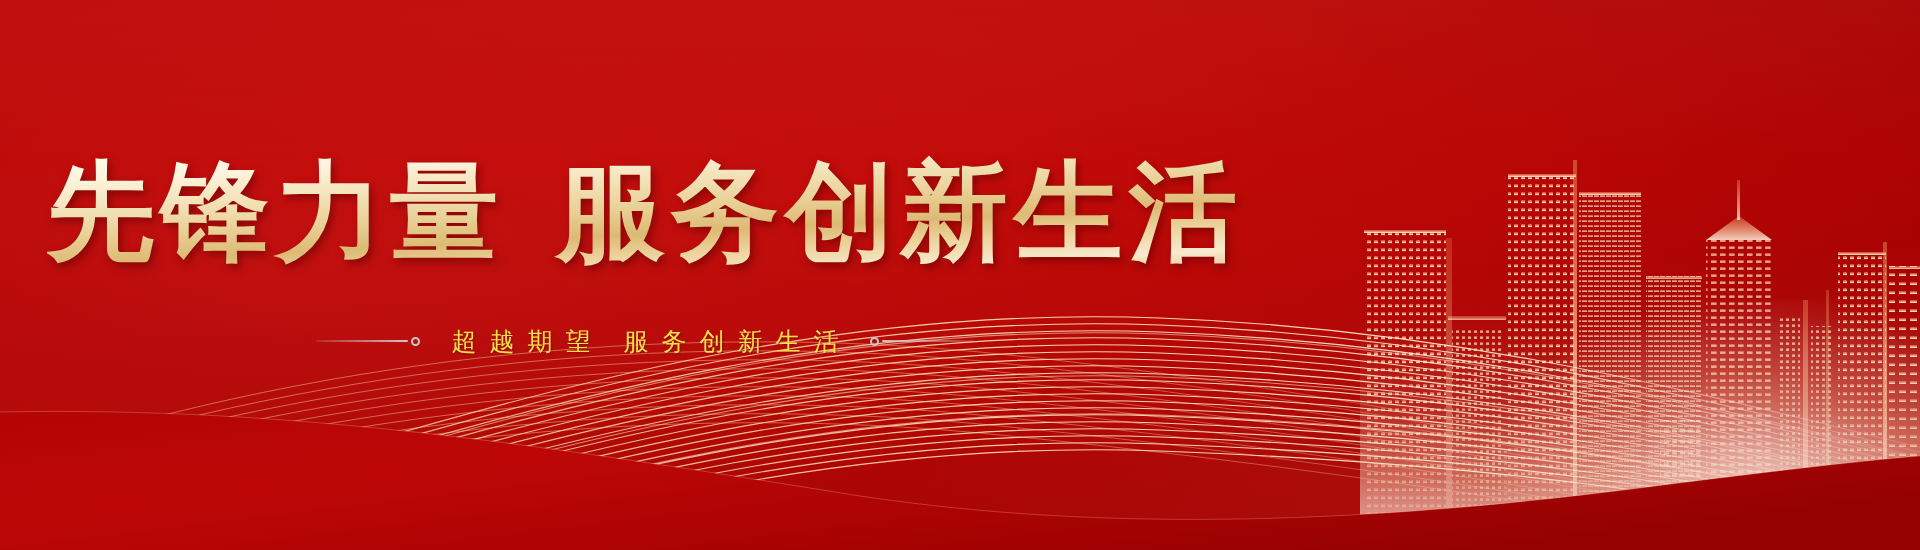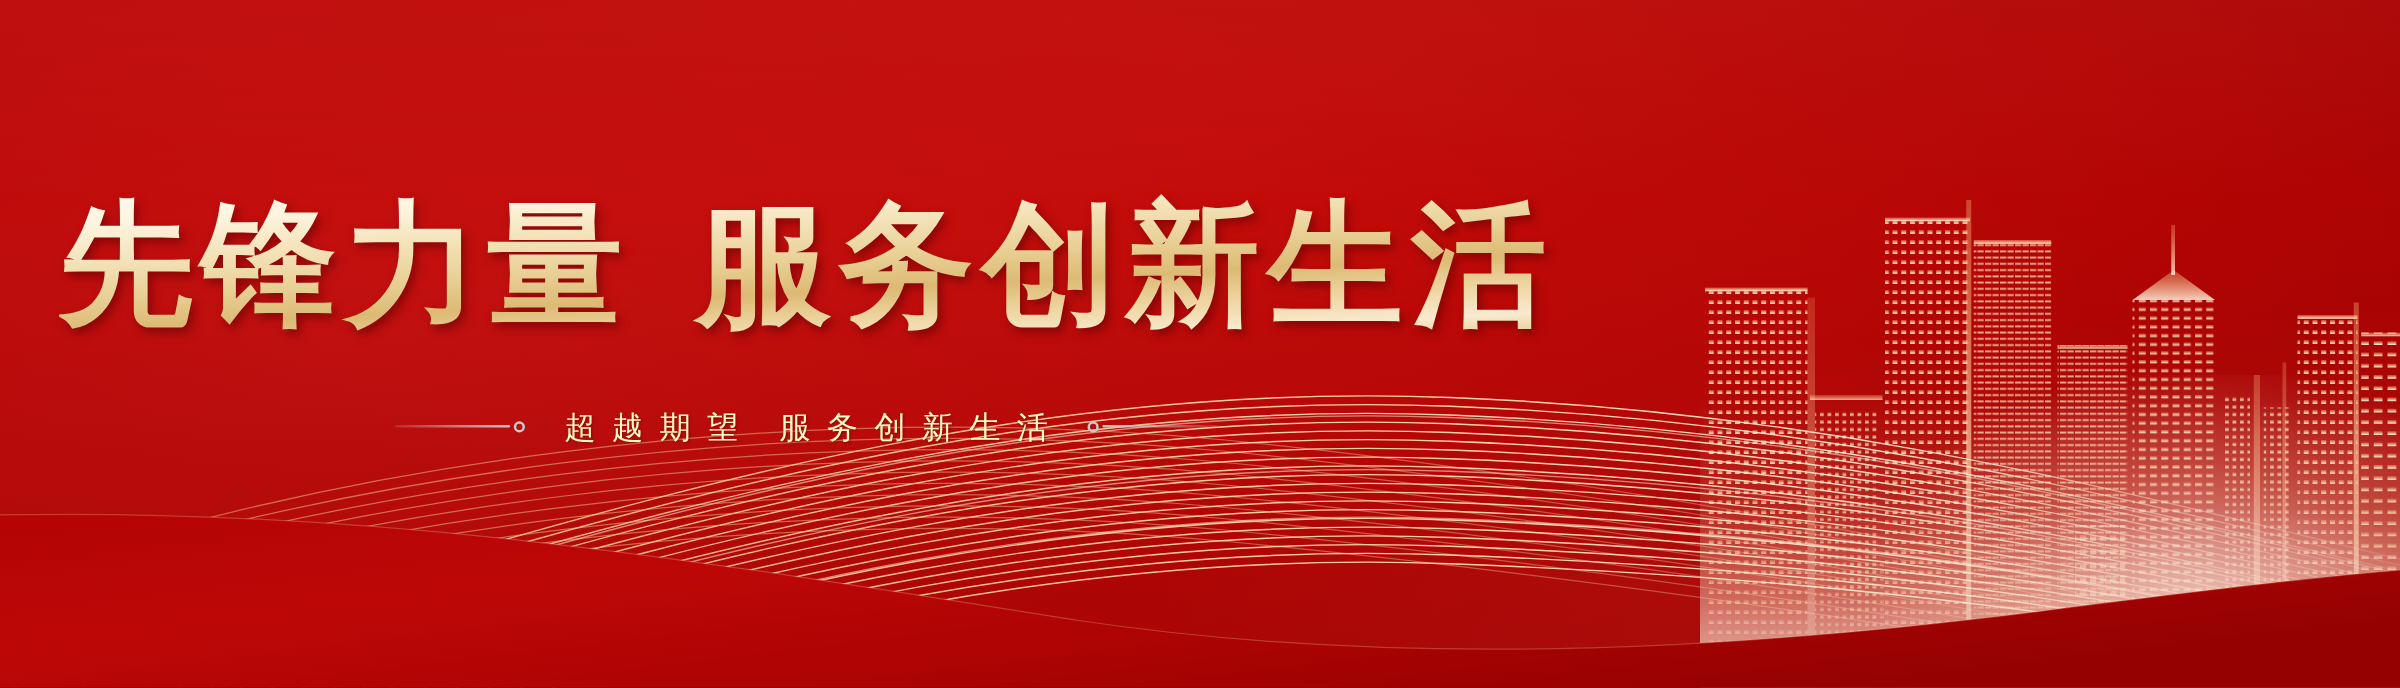--- a/index.html
+++ b/index.html
@@ -123,21 +123,21 @@
   .sub-rule .dot{
     width:9px; height:9px;
     border:2px solid #c9c9c9;
     border-radius:50%;
     background:transparent;
     margin:0 3px;
   }
   .subtitle-text{
     font-size:25px;
     letter-spacing:.52em;
-    color:#fef9c3;
+    color:#fde047;
     text-indent:.52em;
     font-weight:400;
     text-shadow:1px 1px 2px rgba(80,0,0,.45);
   }
 </style>
 </head>
 <body>
 
 <div id="banner">
 

